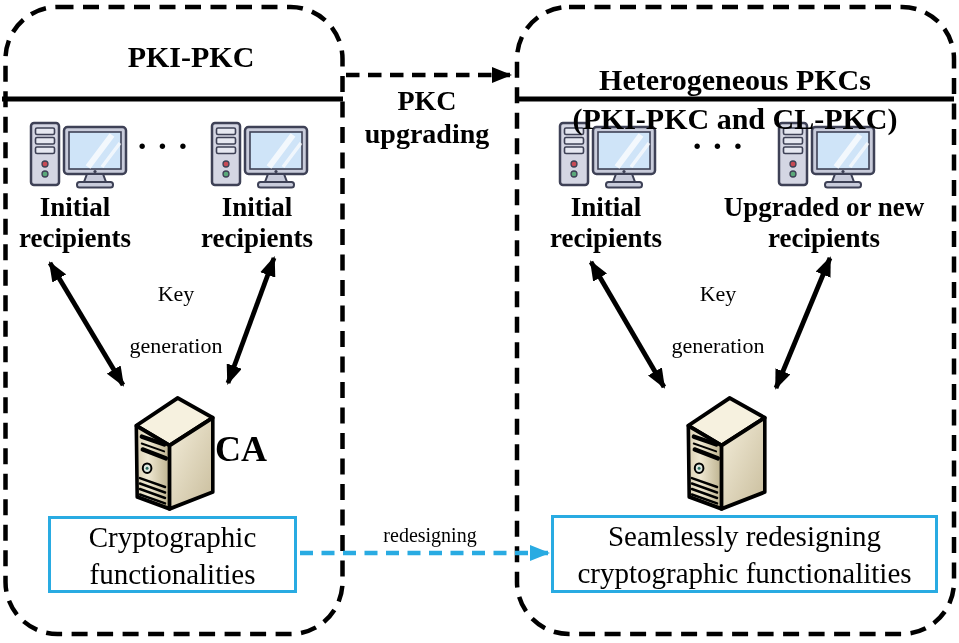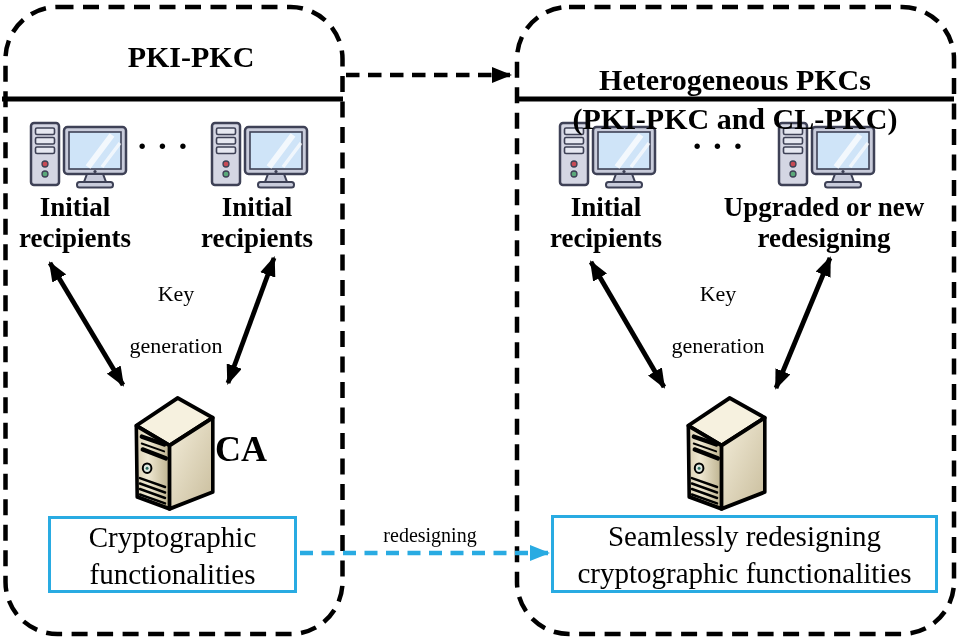--- a/index.html
+++ b/index.html
@@ -149,27 +149,29 @@
   </div>
 
   <div class="lbl bold panel-title-right">Heterogeneous PKCs
 (PKI-PKC and CL-PKC)</div>
 
   <div class="lbl dots dots-right">···</div>
 
   <div class="lbl rec rec-3">Initial
 recipients</div>
   <div class="lbl rec rec-4">Upgraded or new
-redesigning</div>
+recipients</div>
 
   <div class="lbl keygen keygen-right">Key
 generation</div>
 
 
   <div class="cyanbox cyanbox-right">
     <span>Seamlessly redesigning
 cryptographic functionalities</span>
   </div>
 
+  <div class="lbl upgrading-lbl">PKC
+upgrading</div>
 
   <div class="lbl redesigning-lbl">redesigning</div>
 
 </div>
 
 </body></html>

